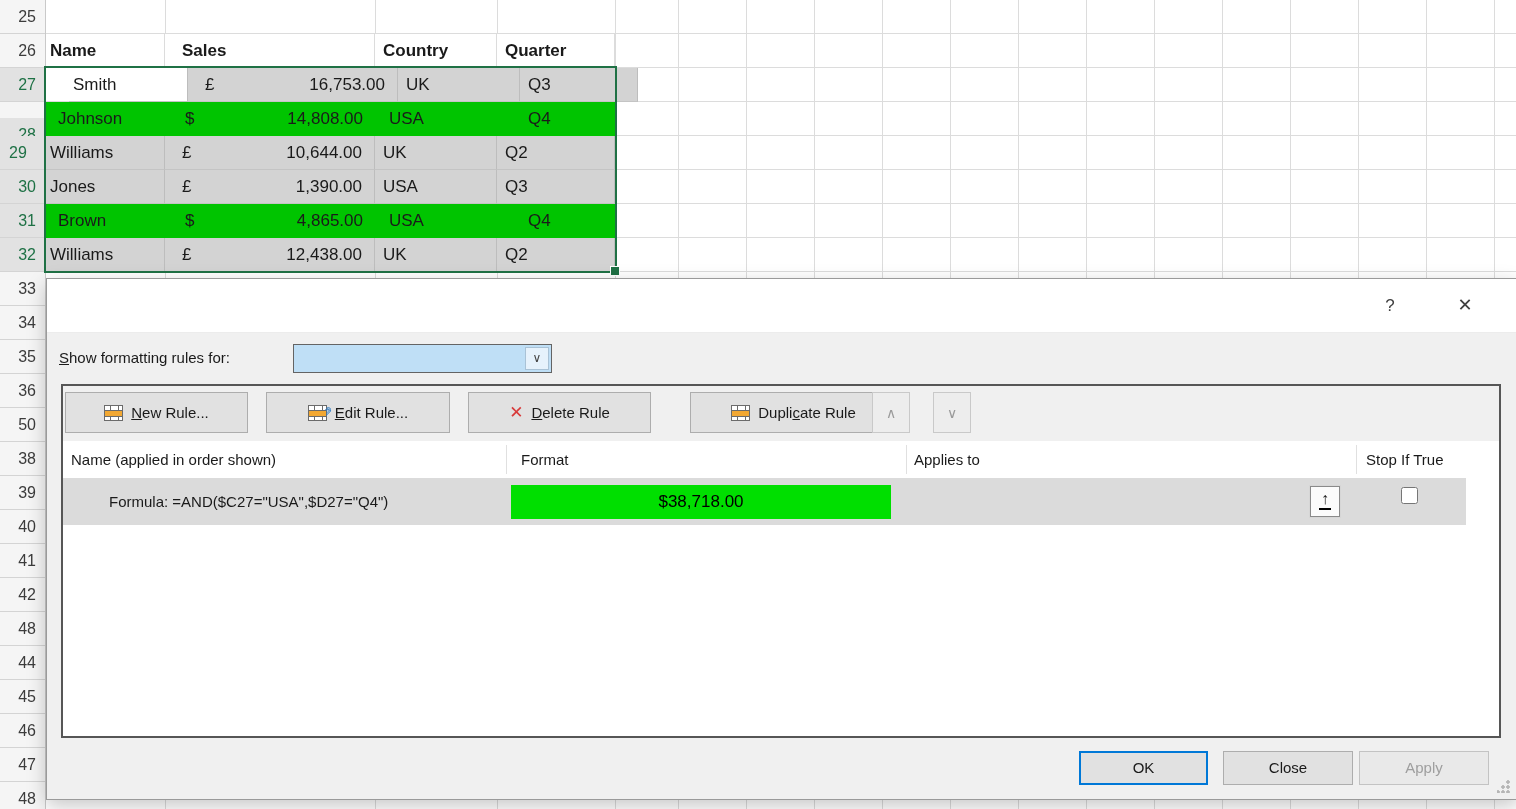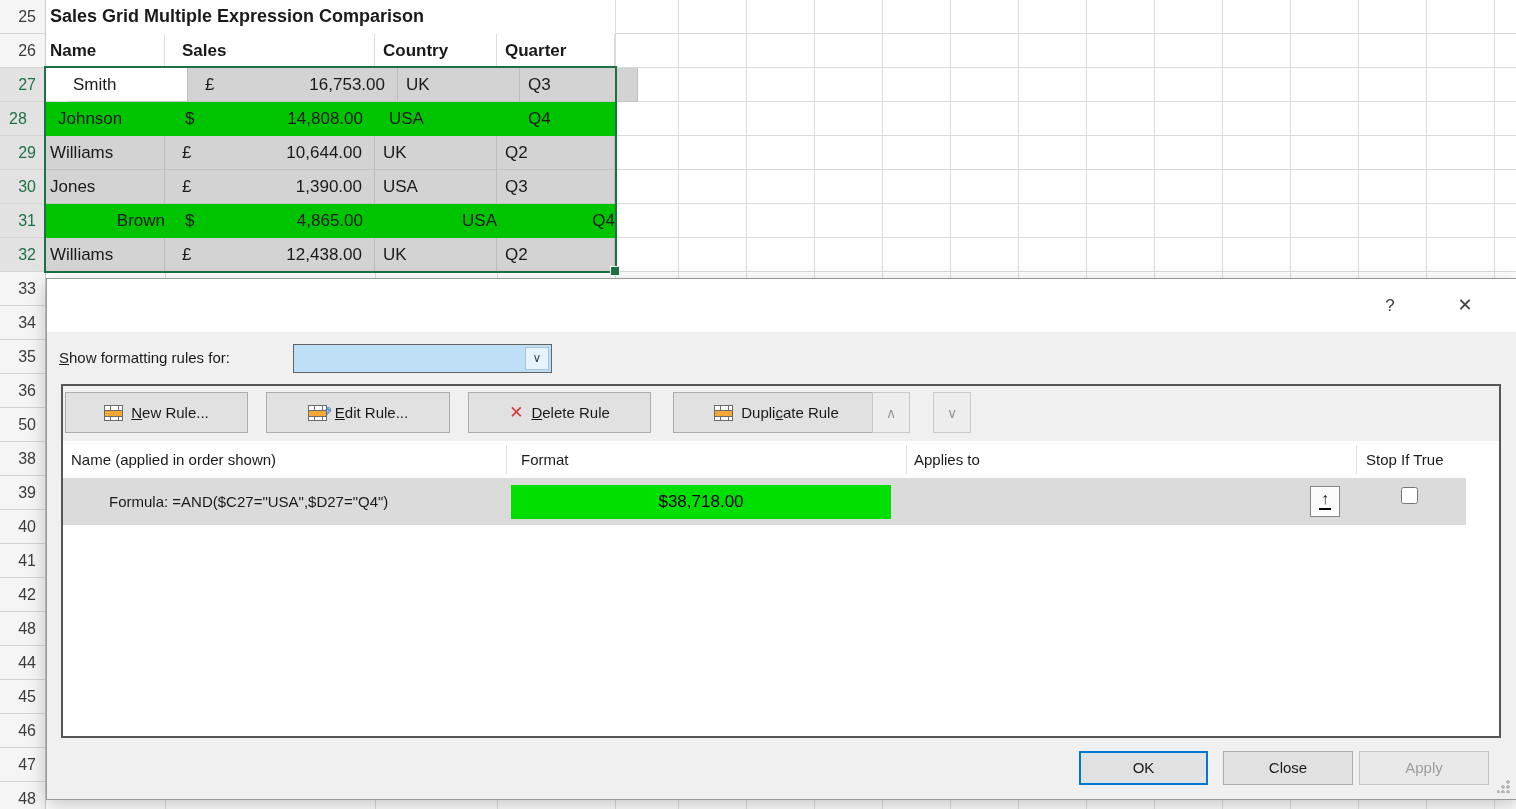--- a/index.html
+++ b/index.html
@@ -139,22 +139,22 @@
       <div class="vline" style="left: 1290px;"></div>
       <div class="vline" style="left: 1358px;"></div>
       <div class="vline" style="left: 1426px;"></div>
       <div class="vline" style="left: 1494px;"></div>
     </div>
 
   <div id="rowstrip">
       <div class="rn" style="top: 0px;">25</div>
       <div class="rn" style="top: 34px;">26</div>
       <div class="rn sel" style="top: 68px;">27</div>
-      <div class="rn sel" style="top: 102px; text-align: center;">28</div>
-      <div class="rn sel" style="top: 136px;">29</div>
+      <div class="rn sel" style="top: 118px;">28</div>
+      <div class="rn sel" style="top: 136px; text-align: center;">29</div>
       <div class="rn sel" style="top: 170px;">30</div>
       <div class="rn sel" style="top: 204px;">31</div>
       <div class="rn sel" style="top: 238px;">32</div>
       <div class="rn" style="top: 272px;">33</div>
       <div class="rn" style="top: 306px;">34</div>
       <div class="rn" style="top: 340px;">35</div>
       <div class="rn" style="top: 374px;">36</div>
       <div class="rn" style="top: 408px;">50</div>
       <div class="rn" style="top: 442px;">38</div>
       <div class="rn" style="top: 476px;">39</div>
@@ -162,21 +162,20 @@
       <div class="rn" style="top: 544px;">41</div>
       <div class="rn" style="top: 578px;">42</div>
       <div class="rn" style="top: 612px;">48</div>
       <div class="rn" style="top: 646px;">44</div>
       <div class="rn" style="top: 680px;">45</div>
       <div class="rn" style="top: 714px;">46</div>
       <div class="rn" style="top: 748px;">47</div>
       <div class="rn" style="top: 782px;">48</div>
     </div>
 
-  <div id="titleRow">Sales Grid Multiple Expression Comparison</div>
 
   <div id="table">
     <div class="trow" id="hdrRow" style="top:34px">
       <div class="cell c-name">Name</div>
       <div class="cell c-sales" style="padding-left:17px">Sales</div>
       <div class="cell c-country">Country</div>
       <div class="cell c-quarter">Quarter</div>
     </div>
 
   <div class="trow sel" style="top: 68px; margin-left: 23px;">
@@ -208,21 +207,21 @@
       </div>
       <div class="trow sel" style="top: 170px;">
         <div class="cell c-name">Jones</div>
         <div class="cell c-sales">
           <span class="cur">£</span>
           <span class="amt">1,390.00</span>
         </div>
         <div class="cell c-country">USA</div>
         <div class="cell c-quarter">Q3</div>
       </div>
-      <div class="trow green" style="top: 204px; text-align: right;">
+      <div class="trow green" style="top: 204px;">
         <div class="cell c-name">Brown</div>
         <div class="cell c-sales">
           <span class="cur">$</span>
           <span class="amt">4,865.00</span>
         </div>
         <div class="cell c-country">USA</div>
         <div class="cell c-quarter">Q4</div>
       </div>
       <div class="trow sel" style="top: 238px;">
         <div class="cell c-name">Williams</div>
@@ -260,21 +259,21 @@
         <div class="tbtn" style="left:203px;width:184px">
           <span class="gicon">
               <span class="pencil">✎</span>
             </span>
           <span><span></span><span class="mn">E</span><span>dit Rule...</span></span>
         </div>
         <div class="tbtn" style="left:405px;width:183px">
           <span class="xicon">✕</span>
           <span><span></span><span class="mn">D</span><span>elete Rule</span></span>
         </div>
-        <div class="tbtn" style="left:610px;width:207px">
+        <div class="tbtn" style="left:627px;width:207px">
           <span class="gicon"></span>
           <span><span>Dupli</span><span class="mn">c</span><span>ate Rule</span></span>
         </div>
         <div class="tbtn nav" style="left:809px;width:38px">
           <span>∧</span>
         </div>
         <div class="tbtn nav" style="left:870px;width:38px">
           <span>∨</span>
         </div>
       </div>

